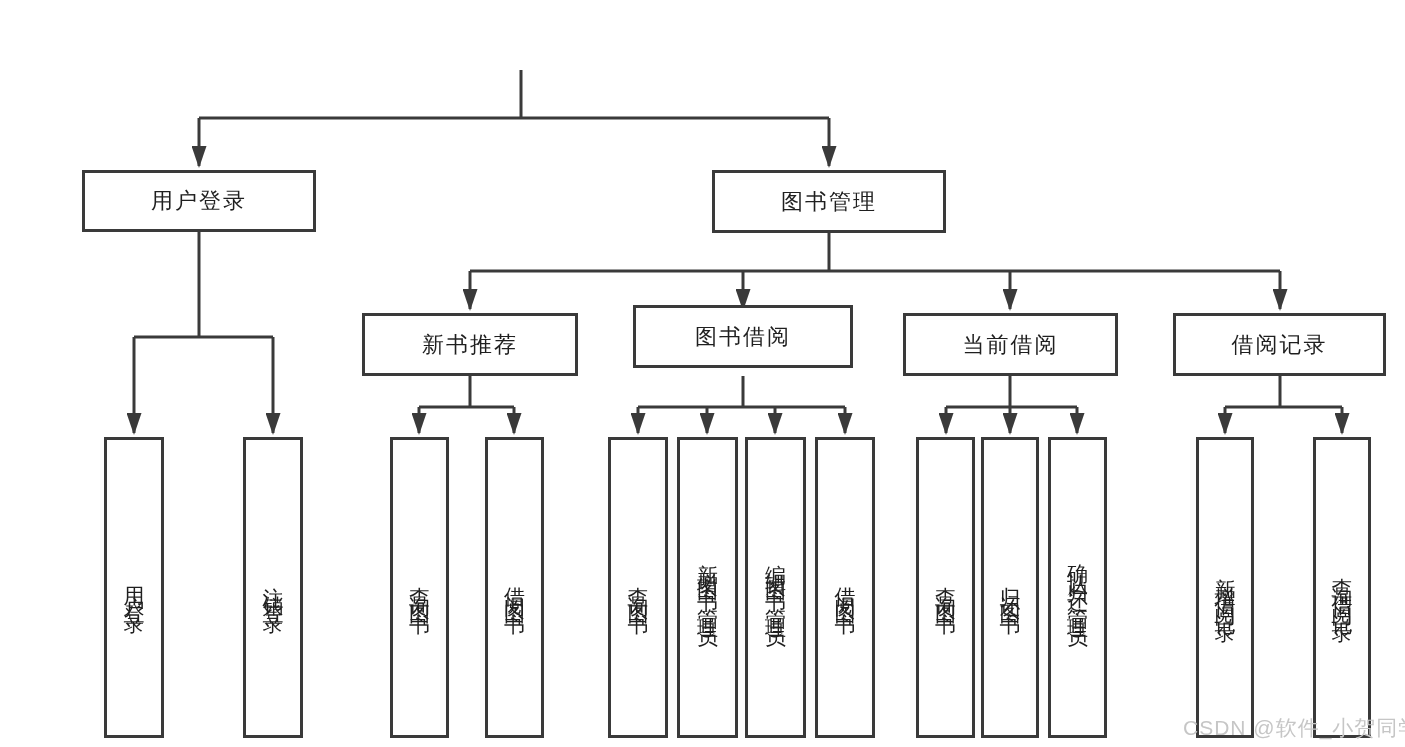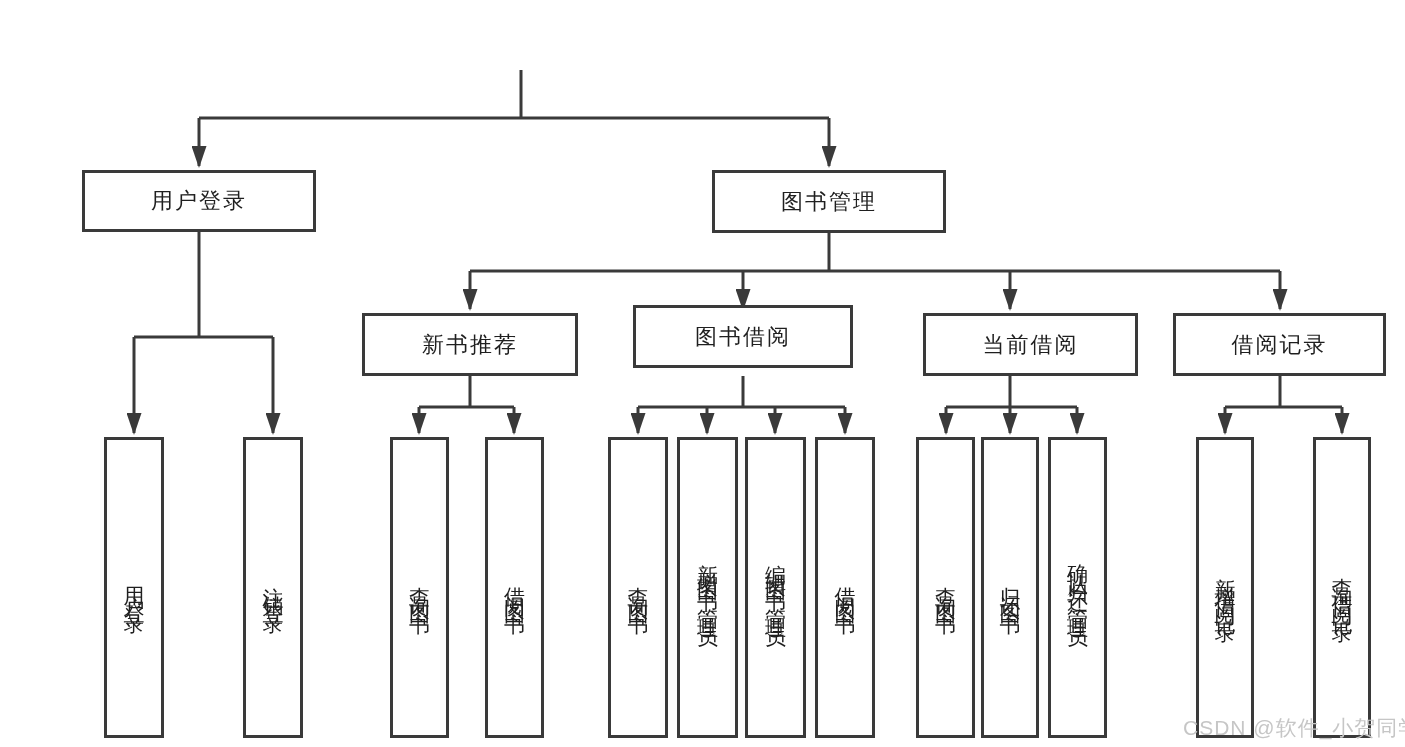--- a/index.html
+++ b/index.html
@@ -53,21 +53,21 @@
     overflow: hidden;
   }
   
   .n-root   { left: 21px;   top: 13px;  width: 1000px; height: 57px; }
   
   .n-login  { left: 82px;   top: 170px; width: 234px;  height: 62px; }
   .n-mgmt   { left: 712px;  top: 170px; width: 234px;  height: 63px; text-align: center; }
   
   .n-rec    { left: 362px;  top: 313px; width: 216px;  height: 63px; }
   .n-borrow { left: 633px;  top: 305px; width: 220px;  height: 63px; }
-  .n-cur    { left: 903px;  top: 313px; width: 215px;  height: 63px; margin-left: 20px; }
+  .n-cur    { left: 903px;  top: 313px; width: 215px;  height: 63px; }
   .n-hist   { left: 1173px; top: 313px; width: 213px;  height: 63px; }
   
   .l-ul1 { left: 104px;  width: 60px; }
   .l-ul2 { left: 243px;  width: 60px; }
   .l-nr1 { left: 390px;  width: 59px; }
   .l-nr2 { left: 485px;  width: 59px; }
   .l-bb1 { left: 608px;  width: 60px; }
   .l-bb2 { left: 677px;  width: 61px; }
   .l-bb3 { left: 745px;  width: 61px; }
   .l-bb4 { left: 815px;  width: 60px; }

